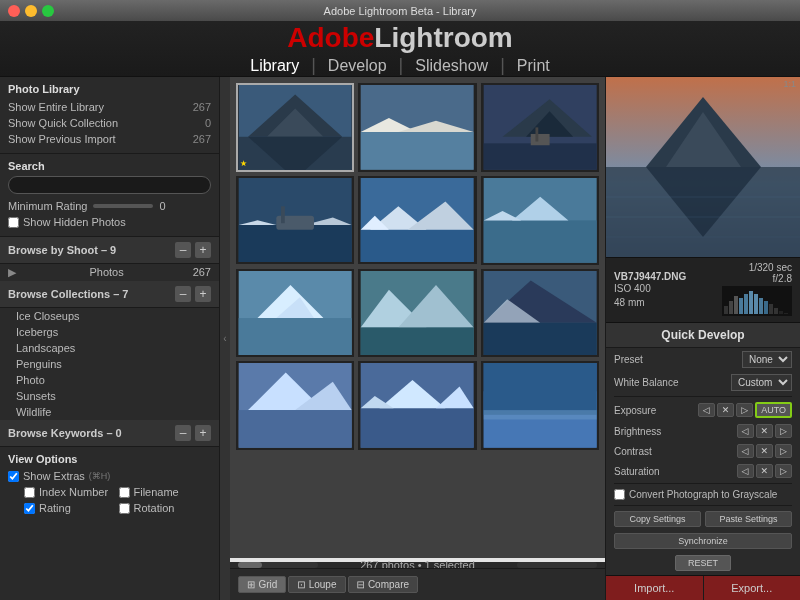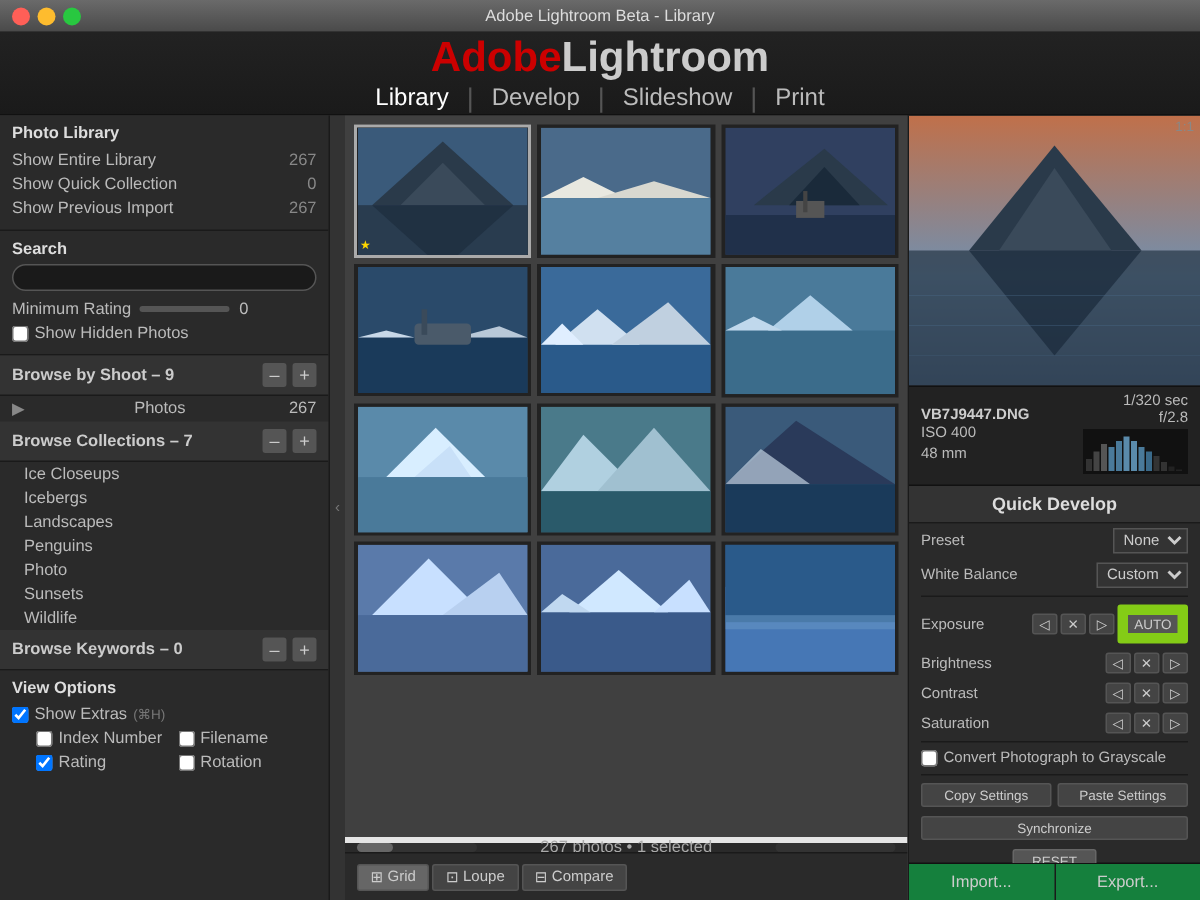--- a/index.html
+++ b/index.html
@@ -127,32 +127,32 @@
     .quick-develop { flex: 1; overflow-y: auto; }
     .qd-title {
       background: #333; text-align: center; padding: 5px; font-weight: bold;
       color: #ddd; font-size: 12px; border-bottom: 1px solid #1a1a1a;
     }
     .qd-row { display: flex; align-items: center; justify-content: space-between; padding: 3px 8px; font-size: 10px; color: #bbb; }
     .qd-label { color: #bbb; min-width: 70px; }
     .qd-control { display: flex; align-items: center; gap: 2px; }
     .qd-btn { background: #444; border: 1px solid #555; color: #ccc; padding: 1px 4px; cursor: pointer; font-size: 9px; border-radius: 2px; }
     .qd-select { background: #333; border: 1px solid #555; color: #ccc; font-size: 10px; padding: 1px 2px; }
-    .qd-auto { background: #555; border: 7px solid #84cc16; color: #ccc; font-size: 9px; padding: 1px 4px; cursor: pointer; border-radius: 2px; }
+    .qd-auto { background: #555; border: 2px solid #84cc16; color: #ccc; font-size: 9px; padding: 1px 4px; cursor: pointer; border-radius: 2px; }
     .qd-separator { border: none; border-top: 1px solid #1a1a1a; margin: 2px 8px; }
     .qd-checkbox-row { padding: 3px 8px; font-size: 10px; color: #bbb; display: flex; align-items: center; gap: 4px; }
     .qd-buttons-row { display: flex; justify-content: space-between; padding: 3px 8px; gap: 4px; }
     .qd-wide-btn { flex: 1; background: #444; border: 1px solid #555; color: #ccc; font-size: 9px; padding: 2px 4px; cursor: pointer; text-align: center; border-radius: 2px; white-space: nowrap; }
     .qd-sync-row { display: flex; justify-content: space-between; padding: 3px 8px; align-items: center; }
     .qd-reset-row { display: flex; justify-content: center; padding: 3px 8px; }
     .qd-reset-btn { background: #555; border: 1px solid #666; color: #ccc; font-size: 9px; padding: 2px 12px; cursor: pointer; border-radius: 2px; }
 
     
     .import-export-row { display: flex; border-top: 1px solid #111; }
-    .import-export-btn { flex: 1; background: #15803d; border: none; border-right: 1px solid #1a1a1a; color: #ccc; padding: 6px; cursor: pointer; font-size: 11px; }
+    .import-export-btn { flex: 1; background: #7f1d1d; border: none; border-right: 1px solid #1a1a1a; color: #ccc; padding: 6px; cursor: pointer; font-size: 11px; }
     .import-export-btn:last-child { border-right: none; }
 
     
     #left-arrow { width: 10px; background: #333; display: flex; align-items: center; justify-content: center; cursor: pointer; color: #777; font-size: 10px; flex-shrink: 0; }
   </style>
 </head>
 <body>
 
 <div id="titlebar">
   <div class="window-buttons">

